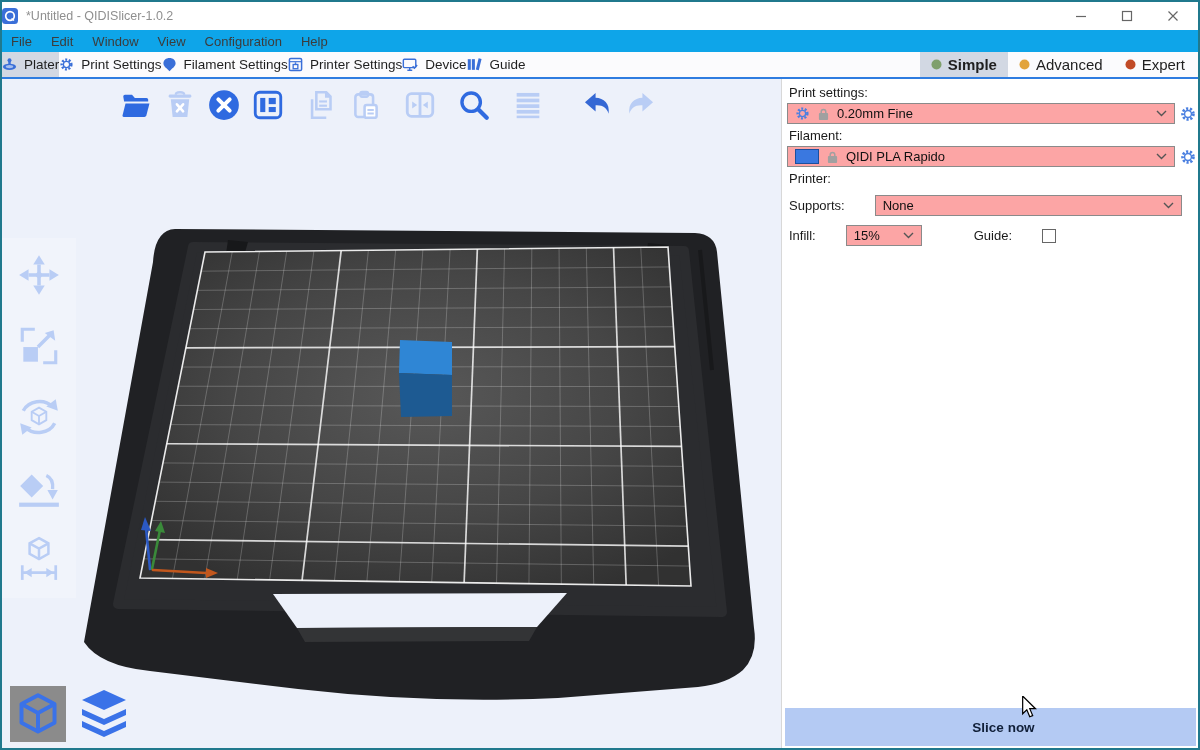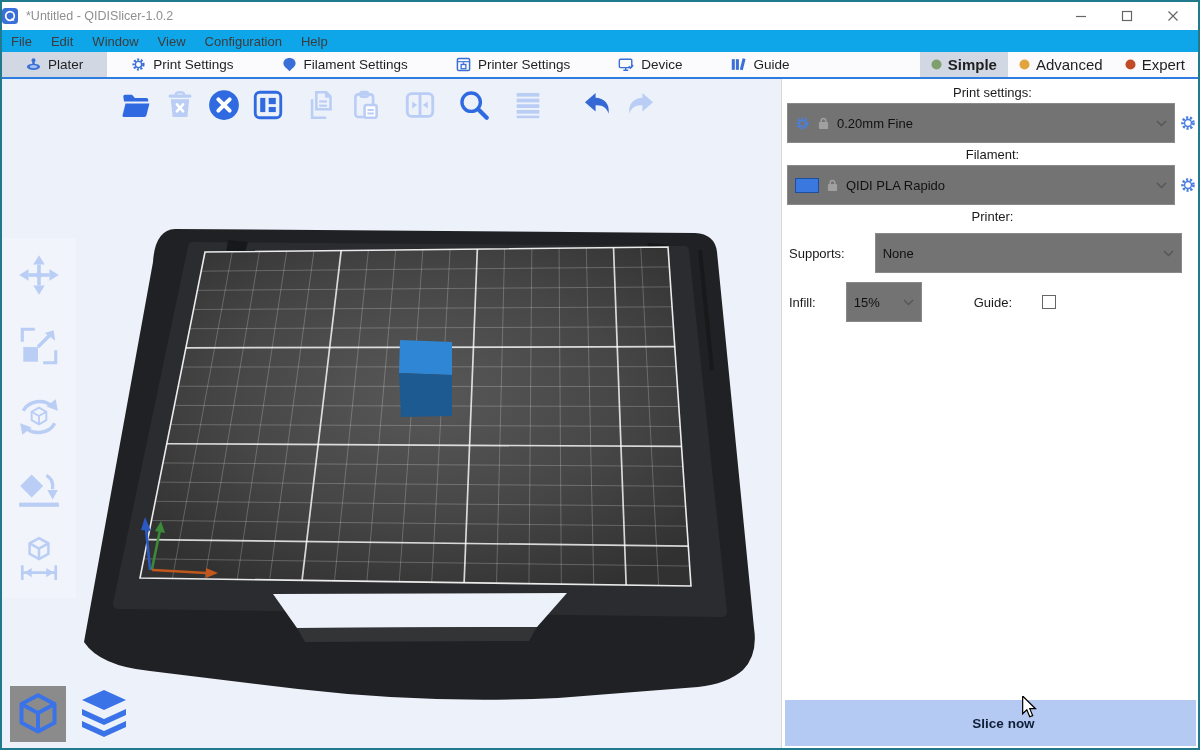--- a/index.html
+++ b/index.html
@@ -12,21 +12,21 @@
   .title { font-size:12.5px; color:#8f8f8f; }
   .wincontrols { margin-left:auto; display:flex; align-items:center; margin-right:10px; }
   .wbtn { width:30px; height:24px; display:flex; align-items:center; justify-content:center; margin-left:16px; cursor:default; }
 
   
   .menubar { height:22px; display:flex; align-items:center; gap:19px; padding-left:9px; background:#0ea5e9; }
   .menu-item { font-size:13px; color:#3c3c3c; }
 
   
   .tabbar { height:27px; display:flex; align-items:stretch; background:#fbfbfd; border-bottom:2px solid #2e7ce0; }
-  .tab { display:flex; align-items:center; gap:7px; padding:0 24px; font-size:13.5px; color:#1f1f1f; }
+  .tab { display:flex; align-items:center; gap:7px; padding:0 0; font-size:13.5px; color:#1f1f1f; }
   .tab.active { background:#d2d8e3; }
   .modes { margin-left:auto; display:flex; align-items:stretch; margin-right:2px; }
   .mode { display:flex; align-items:center; gap:6px; padding:0 11px; font-size:15px; color:#1f1f1f; }
   .mode.active { background:#d2d8e3; font-weight:bold; }
 
   
   .main { position:absolute; top:77px; bottom:0; left:0; right:0; display:flex; }
   .viewport { width:779px; position:relative; background:#edf1fa; overflow:hidden; }
   .scene { position:absolute; inset:0; }
   .panel { flex:1; background:#fff; border-left:1px solid #d8d8d8; position:relative; padding:3px 2px 0 5px; }
@@ -38,30 +38,30 @@
 
   
   .sidetools { position:absolute; left:0; top:159px; width:74px; padding:14px 0 12px; background:#f1f4fb;
                display:flex; flex-direction:column; align-items:center; gap:21px; }
   
   .viewtoggles { position:absolute; left:8px; bottom:6px; display:flex; align-items:flex-end; gap:8px; }
   .vt-tile { width:56px; height:56px; background:#8b8b8b; display:flex; align-items:center; justify-content:center; }
   .vt-plain { width:60px; height:58px; display:flex; align-items:center; justify-content:center; }
 
   
-  .plabel { font-size:13px; color:#1a1a1a; margin:3px 0 3px 2px;text-align:center; }
+  .plabel { font-size:13px; color:#1a1a1a; margin:3px 0 3px 2px; }
   .combo-row { display:flex; align-items:center; gap:5px; margin-bottom:4px; }
-  .combo { flex:1; height:40px; border:1px solid #8a8a8a; background:#737373; display:flex; align-items:center; padding:0 7px; gap:8px; font-size:13px; color:#111; }
+  .combo { flex:1; height:21px; border:1px solid #8a8a8a; background:#fca5a5; display:flex; align-items:center; padding:0 7px; gap:8px; font-size:13px; color:#111; }
   .combo .chev { margin-left:auto; }
   .swatch { width:24px; height:15px; background:#3a78e0; border:1px solid #1c4f9e; }
   .inline-row { display:flex; align-items:center; margin-top:9px; margin-bottom:2px;gap:24px; }
   .inline-row .plabel { margin:0 6px 0 2px; }
   .combo.small { flex:none; width:76px; }
   .checkbox { width:14px; height:14px; border:1px solid #666; background:#fff; }
-  .slice-btn { position:absolute; left:3px; right:2px; bottom:2px; height:46px; background:#b4caf3; border:none;
+  .slice-btn { position:absolute; left:3px; right:2px; bottom:2px; height:38px; background:#b4caf3; border:none;
                font-family:"Liberation Sans",sans-serif; font-size:13.5px; font-weight:bold; color:#101f38;padding-left:26px; }
 
   .cursor { position:absolute; left:1018px; top:694px; z-index:50; }
 </style>
 </head>
 <body>
 
 <div class="window">
 
   <div class="titlebar">

